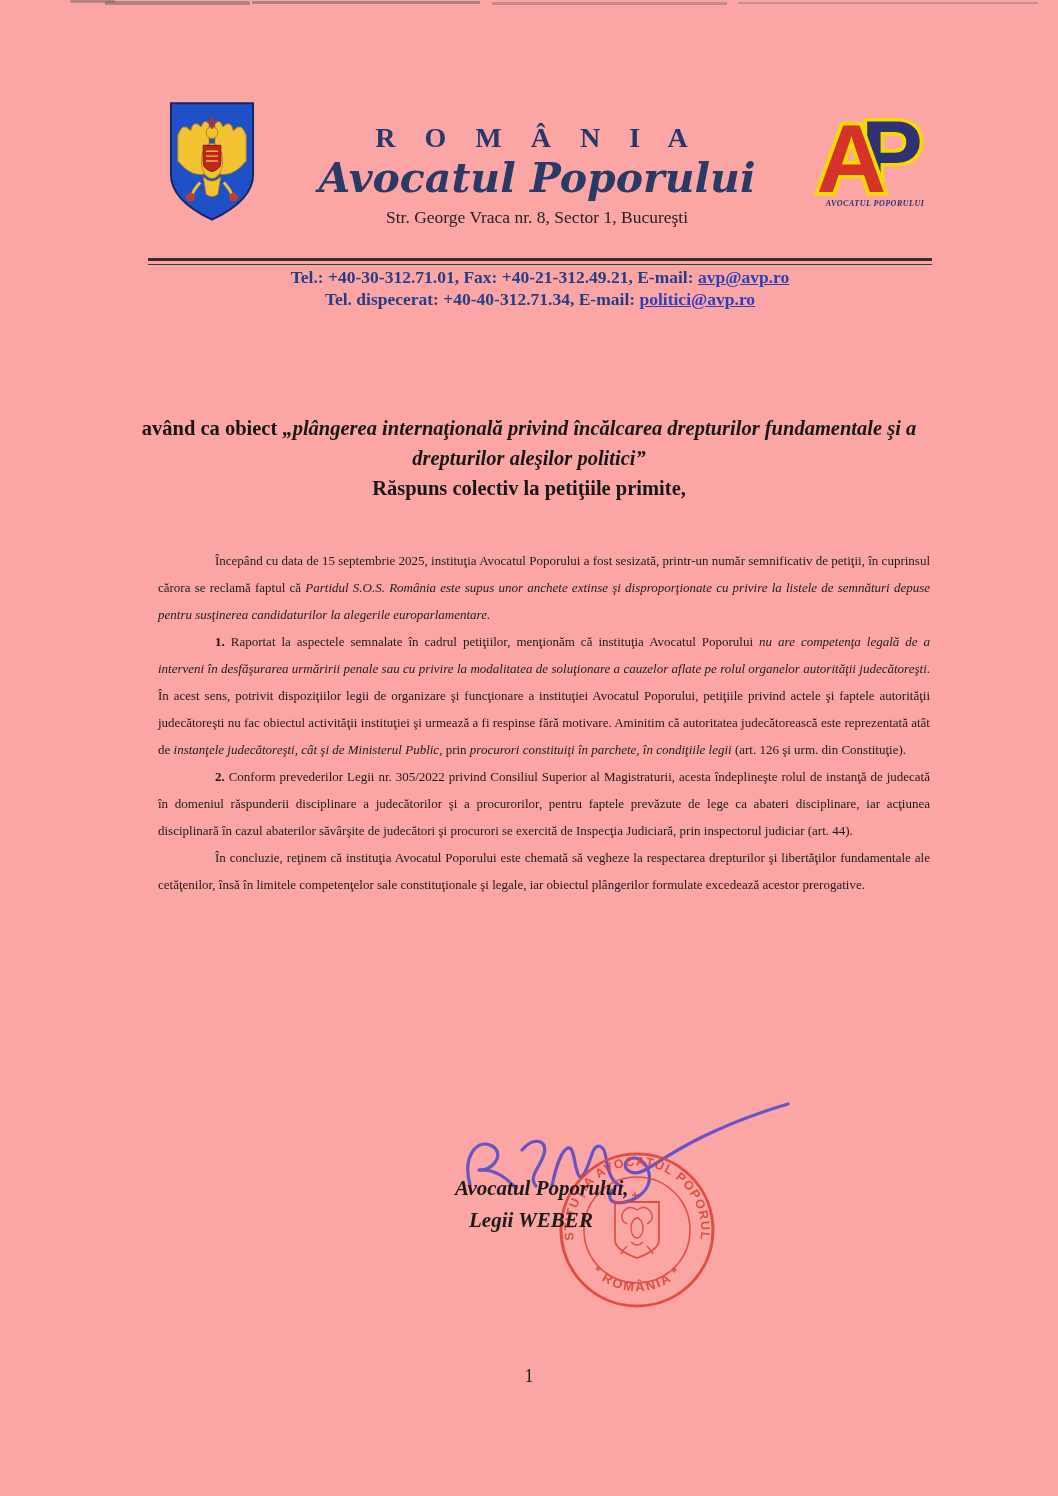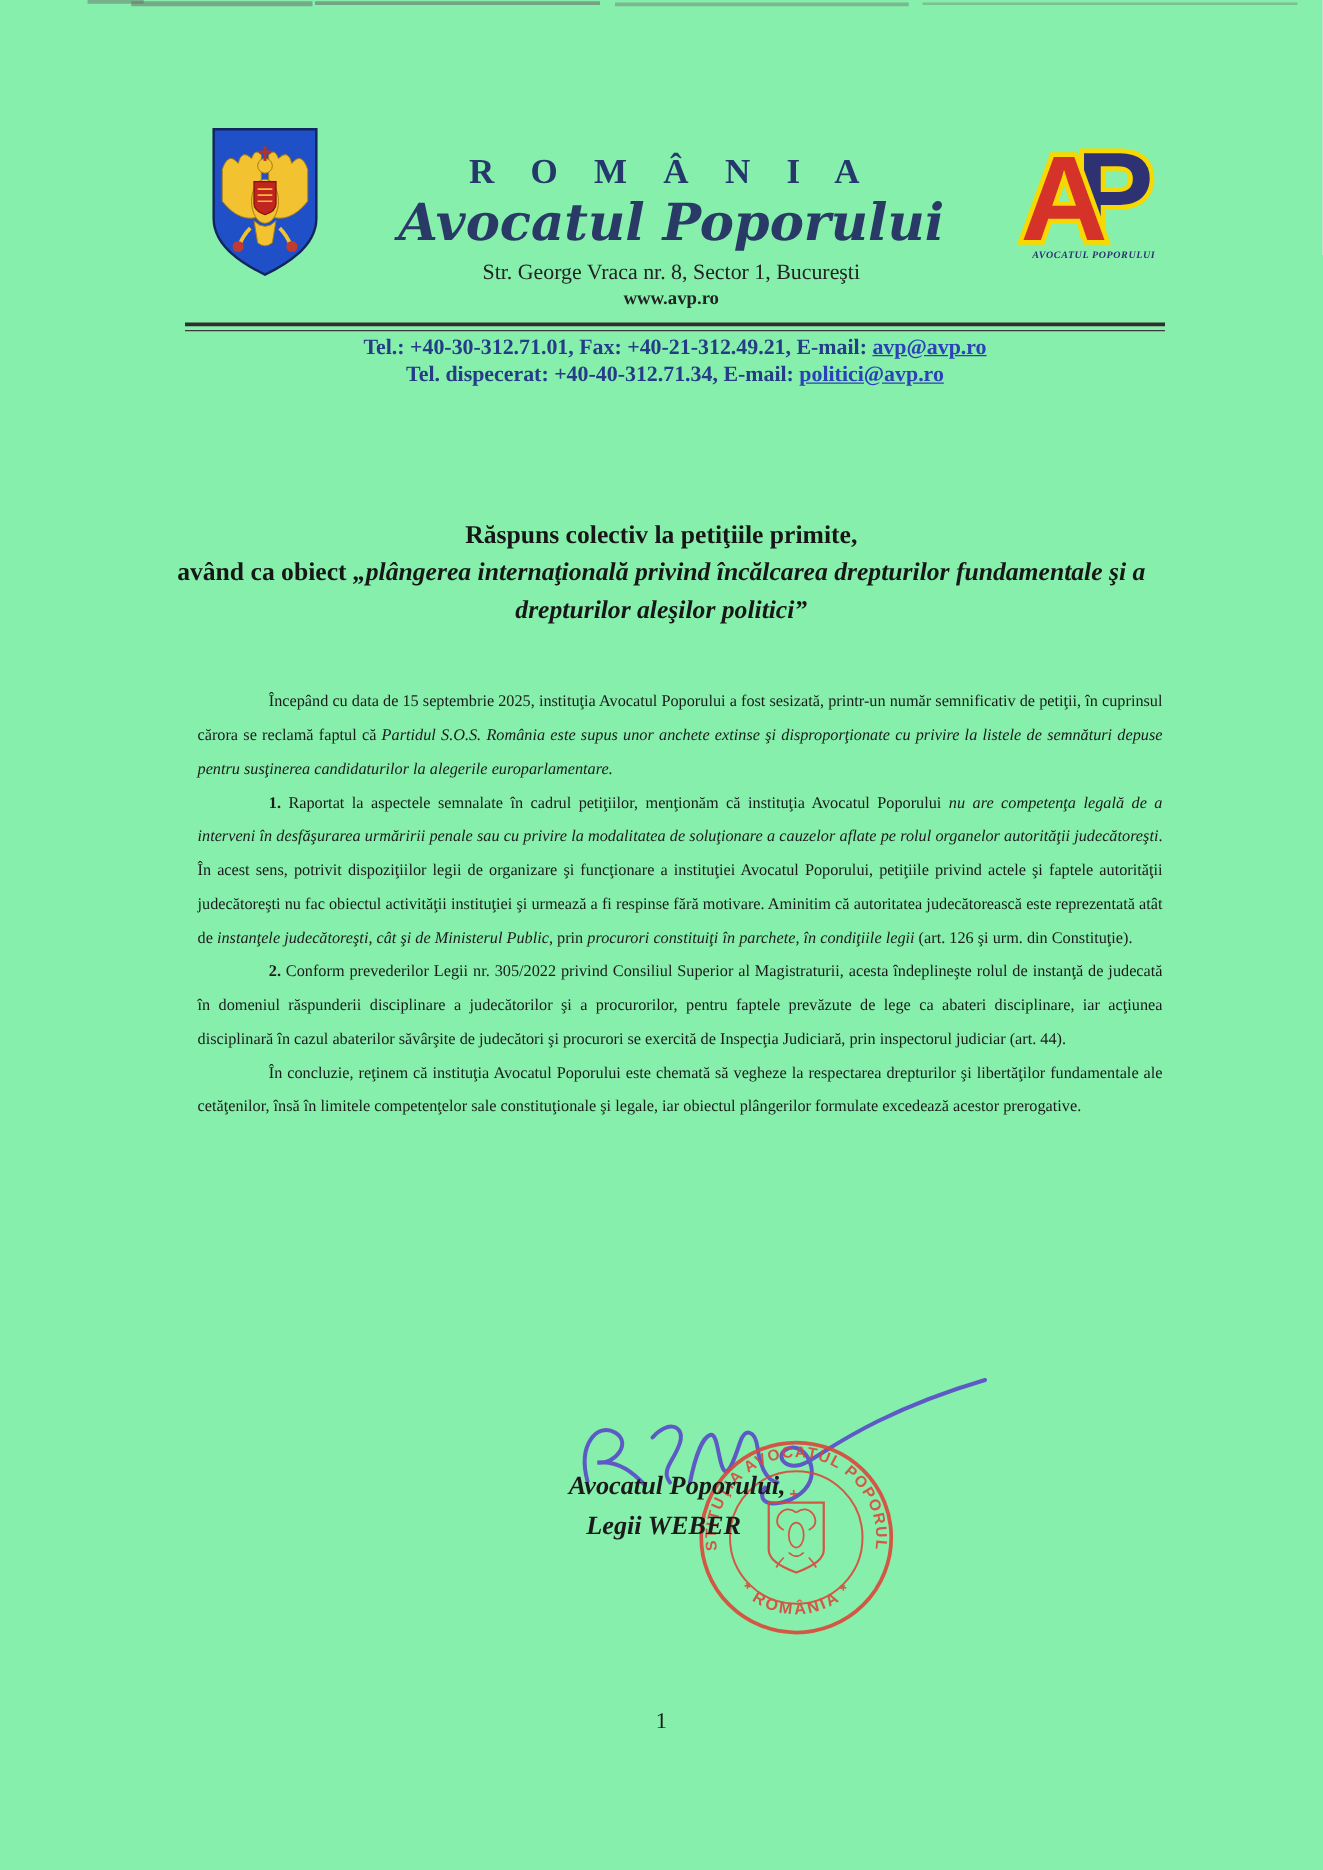--- a/index.html
+++ b/index.html
@@ -1,20 +1,20 @@
 <!DOCTYPE html>
 <html lang="ro"><head>
 <meta charset="utf-8">
 <style>
   html,body{margin:0;padding:0;background:#e8e8e8;}
   .page{
     position:relative;
     width:1058px;height:1496px;
     margin:0 auto;
-    background:#86efac;
+    background:#fca5a5;
     overflow:hidden;
     font-family:"Liberation Serif", serif;
     color:#1c1c1c;
   }
   
   .artifact{position:absolute;background:#666;}
   
   .coat-svg{position:absolute;left:168px;top:98px;width:88px;height:127px;}
   .hdr-center{position:absolute;left:152px;top:122px;width:770px;text-align:center;}
   .hdr-country{
@@ -102,41 +102,40 @@
     <circle cx="67" cy="99" r="4.5" fill="#c23b31"></circle>
 
     <path d="M36,46 h18 v18 q0,6 -9,9 q-9,-3 -9,-9 z" fill="#c22520" stroke="#7d130f" stroke-width="1"></path>
     <path d="M39,52 h12 M39,57 h12 M39,62 h12" stroke="#f2c230" stroke-width="1.4"></path>
   </svg>
 
   <div class="hdr-center">
     <div class="hdr-country">R O M Â N I A</div>
     <div class="hdr-institution">Avocatul Poporului</div>
     <div class="hdr-address">Str. George Vraca nr. 8, Sector 1, Bucureşti</div>
-    <div class="hdr-site">www.avp.ro</div>
   </div>
 
   <div class="ap-logo">
     <svg width="122" height="104" viewBox="0 0 130 112">
       <text x="50" y="92" font-family="Liberation Sans, sans-serif" font-size="100" font-weight="bold" fill="#2e3273" stroke="#f7d800" stroke-width="8" paint-order="stroke">P</text>
       <text x="2" y="98" font-family="Liberation Sans, sans-serif" font-size="104" font-weight="bold" fill="#d5332a" stroke="#f7d800" stroke-width="8" paint-order="stroke">A</text>
     </svg>
     <div class="ap-caption">AVOCATUL POPORULUI</div>
   </div>
 
   <div class="double-rule"></div>
 
   <div class="contact">
     <div><span>Tel.: +40-30-312.71.01, Fax: +40-21-312.49.21, E-mail: </span><span class="email">avp@avp.ro</span></div>
     <div><span>Tel. dispecerat: +40-40-312.71.34, E-mail: </span><span class="email">politici@avp.ro</span></div>
   </div>
 
   <div class="doc-title">
+    <div><span>având ca obiect </span><span class="it">„plângerea internaţională privind încălcarea drepturilor fundamentale şi a drepturilor aleşilor politici”</span></div>
     <div>Răspuns colectiv la petiţiile primite,</div>
-    <div><span>având ca obiect </span><span class="it">„plângerea internaţională privind încălcarea drepturilor fundamentale şi a drepturilor aleşilor politici”</span></div>
   </div>
 
   <div class="body-text">
     <p><span>Începând cu data de 15 septembrie 2025, instituţia Avocatul Poporului a fost sesizată, printr-un număr semnificativ de petiţii, în cuprinsul cărora se reclamă faptul că </span><span class="it">Partidul S.O.S. România este supus unor anchete extinse şi disproporţionate cu privire la listele de semnături depuse pentru susţinerea candidaturilor la alegerile europarlamentare.</span></p>
     <p><span class="b">1.</span><span> Raportat la aspectele semnalate în cadrul petiţiilor, menţionăm că instituţia Avocatul Poporului </span><span class="it">nu are competenţa legală de a interveni în desfăşurarea urmăririi penale sau cu privire la modalitatea de soluţionare a cauzelor aflate pe rolul organelor autorităţii judecătoreşti</span><span>. În acest sens, potrivit dispoziţiilor legii de organizare şi funcţionare a instituţiei Avocatul Poporului, petiţiile privind actele şi faptele autorităţii judecătoreşti nu fac obiectul activităţii instituţiei şi urmează a fi respinse fără motivare. Aminitim că autoritatea judecătorească este reprezentată atât de </span><span class="it">instanţele judecătoreşti, cât şi de Ministerul Public,</span><span> prin </span><span class="it">procurori constituiţi în parchete, în condiţiile legii</span><span> (art. 126 şi urm. din Constituţie).</span></p>
     <p><span class="b">2.</span><span> Conform prevederilor Legii nr. 305/2022 privind Consiliul Superior al Magistraturii, acesta îndeplineşte rolul de instanţă de judecată în domeniul răspunderii disciplinare a judecătorilor şi a procurorilor, pentru faptele prevăzute de lege ca abateri disciplinare, iar acţiunea disciplinară în cazul abaterilor săvârşite de judecători şi procurori se exercită de Inspecţia Judiciară, prin inspectorul judiciar (art. 44).</span></p>
     <p>În concluzie, reţinem că instituţia Avocatul Poporului este chemată să vegheze la respectarea drepturilor şi libertăţilor fundamentale ale cetăţenilor, însă în limitele competenţelor sale constituţionale şi legale, iar obiectul plângerilor formulate excedează acestor prerogative.</p>
   </div>
 
   <svg class="sig-svg" viewBox="0 0 350 120">

